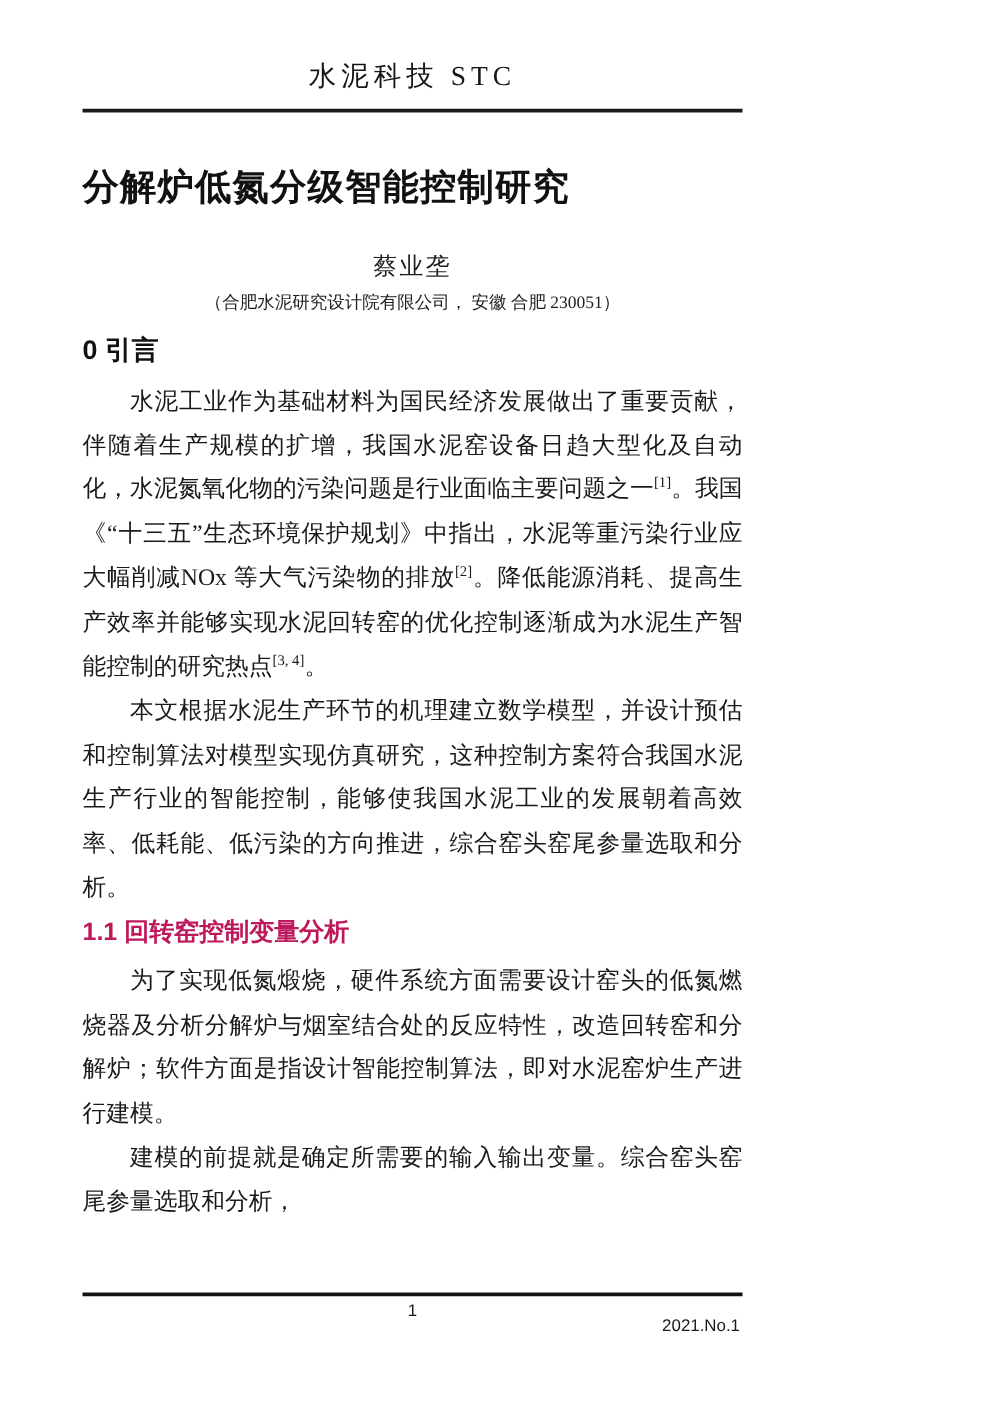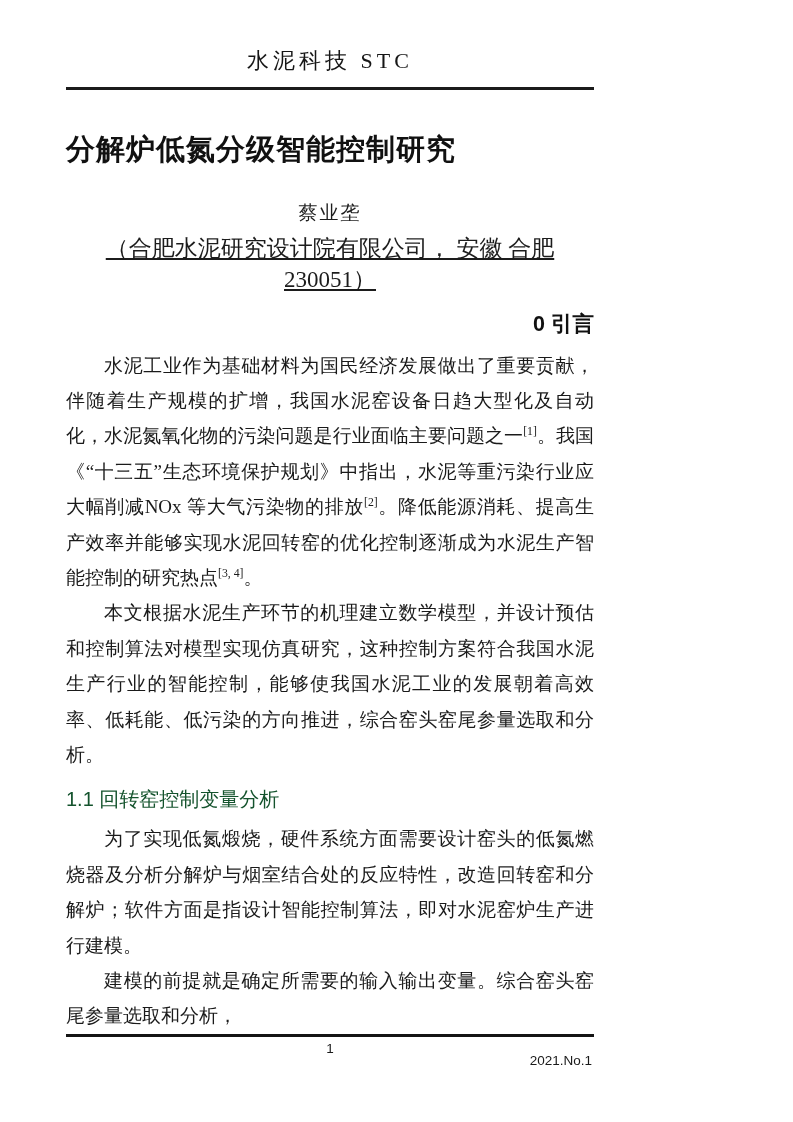--- a/index.html
+++ b/index.html
@@ -42,38 +42,36 @@
   }
   .author {
     margin-top: 30px;
     text-align: center;
     font-size: 19px;
     letter-spacing: 2px;
   }
   .affiliation {
     margin-top: 7px;
     text-align: center;
-    font-size: 23px;
-    text-decoration: underline;
+    font-size: 14px;
   }
   .sec-h1 {
     margin: 16px 0 10px 0;
     font-family: "Liberation Sans", "DejaVu Sans", sans-serif;
     font-weight: 700;
     font-size: 21.5px;
     color: #111;
-    text-align: right;
   }
   .sec-h1.first { margin-top: 14px; }
   .sec-h2 {
-    margin: 14px 0 8px 0;
+    margin: 4px 0 8px 0;
     font-family: "Liberation Sans", "DejaVu Sans", sans-serif;
-    font-weight: 400;
+    font-weight: 700;
     font-size: 20px;
-    color: #14532d;
+    color: #be185d;
   }
   p.body-para {
     margin: 0;
     font-size: 19px;
     line-height: 35.4px;
     text-align: justify;
     text-indent: 2em;
     color: #1a1a1a;
   }
   p.body-para sup {

